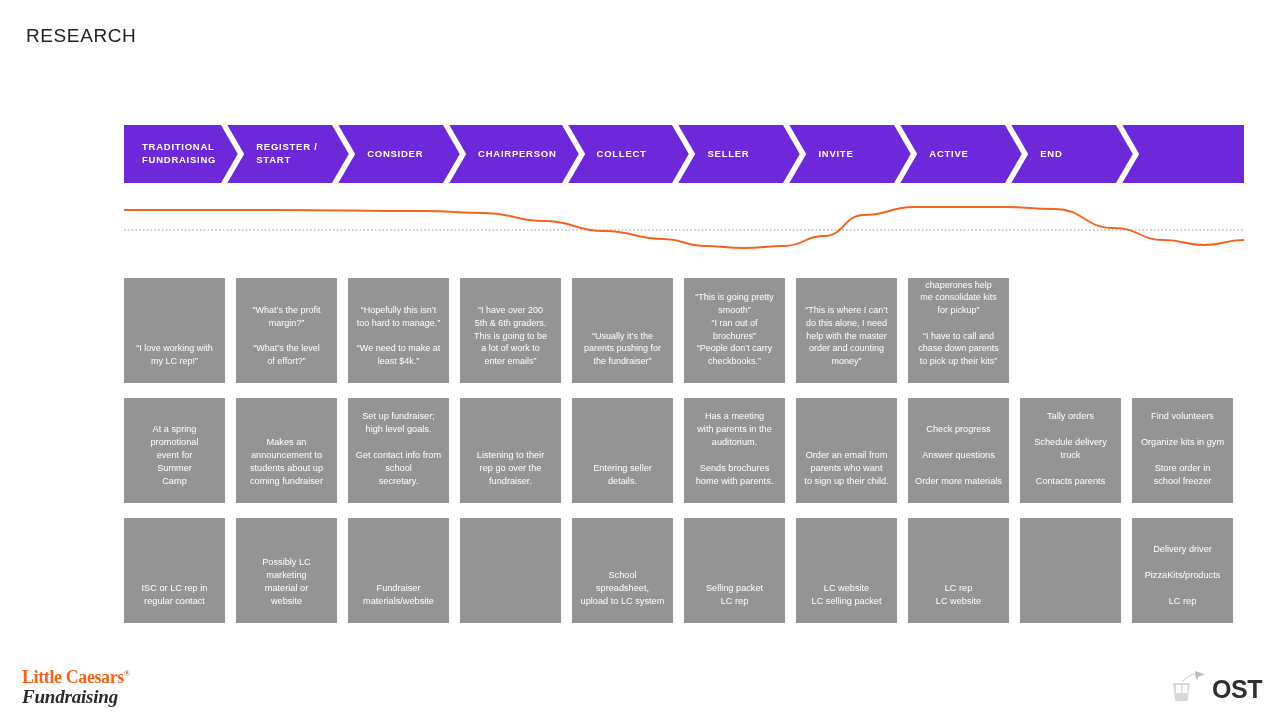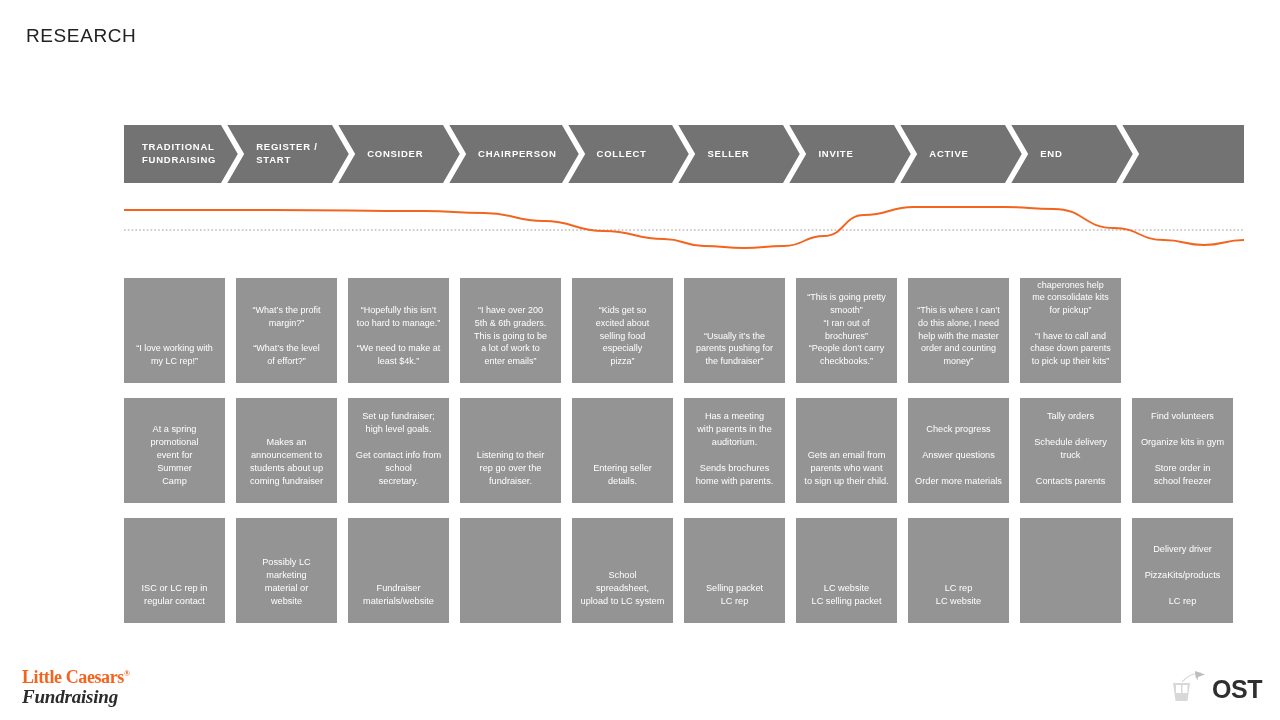--- a/index.html
+++ b/index.html
@@ -29,21 +29,21 @@
   }
 
   
   .phase-banner {
     position: absolute;
     left: 124px;
     top: 125px;
     width: 1120px;
     height: 58px;
     display: flex;
-    background: #737373;
+    background: #6d28d9;
   }
   .phase {
     position: relative;
     flex: 1 1 0;
     height: 100%;
     display: flex;
     align-items: center;
     box-sizing: border-box;
     padding-left: 18px;
     padding-right: 22px;
@@ -256,27 +256,20 @@
 least $4k.”</div>
       </div>
       <div class="card">
         <div class="card-text">“I have over 200
 5th &amp; 6th graders.
 This is going to be
 a lot of work to
 enter emails”</div>
       </div>
       <div class="card">
-        <div class="card-text">“Kids get so
-excited about
-selling food
-especially
-pizza”</div>
-      </div>
-      <div class="card">
         <div class="card-text">“Usually it’s the
 parents pushing for
 the fundraiser”</div>
       </div>
       <div class="card">
         <div class="card-text">“This is going pretty
 smooth”
 “I ran out of
 brochures”
 “People don’t carry
@@ -333,21 +326,21 @@
       </div>
       <div class="card">
         <div class="card-text">Has a meeting
 with parents in the
 auditorium.
 
 Sends brochures
 home with parents.</div>
       </div>
       <div class="card">
-        <div class="card-text">Gets an email from
+        <div class="card-text">Order an email from
 parents who want
 to sign up their child.</div>
       </div>
       <div class="card">
         <div class="card-text">Check progress
 
 Answer questions
 
 Order more materials</div>
       </div>

